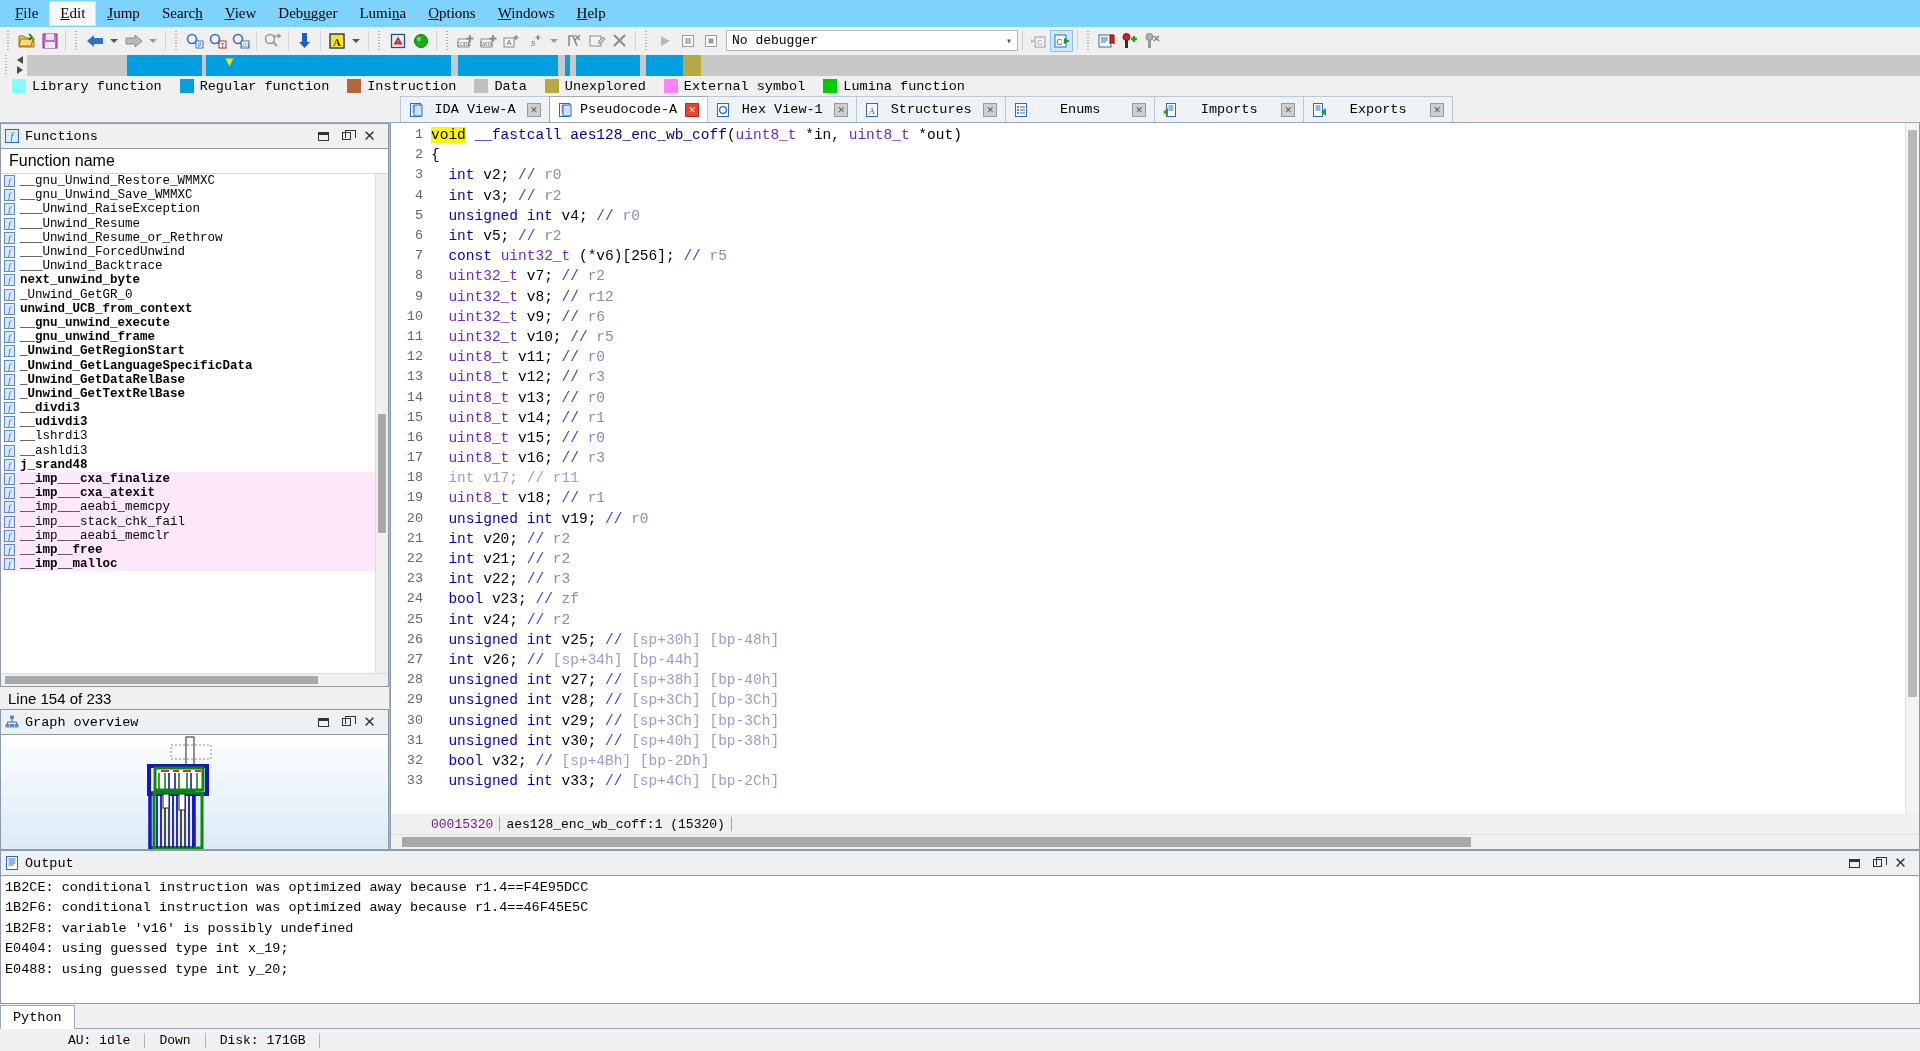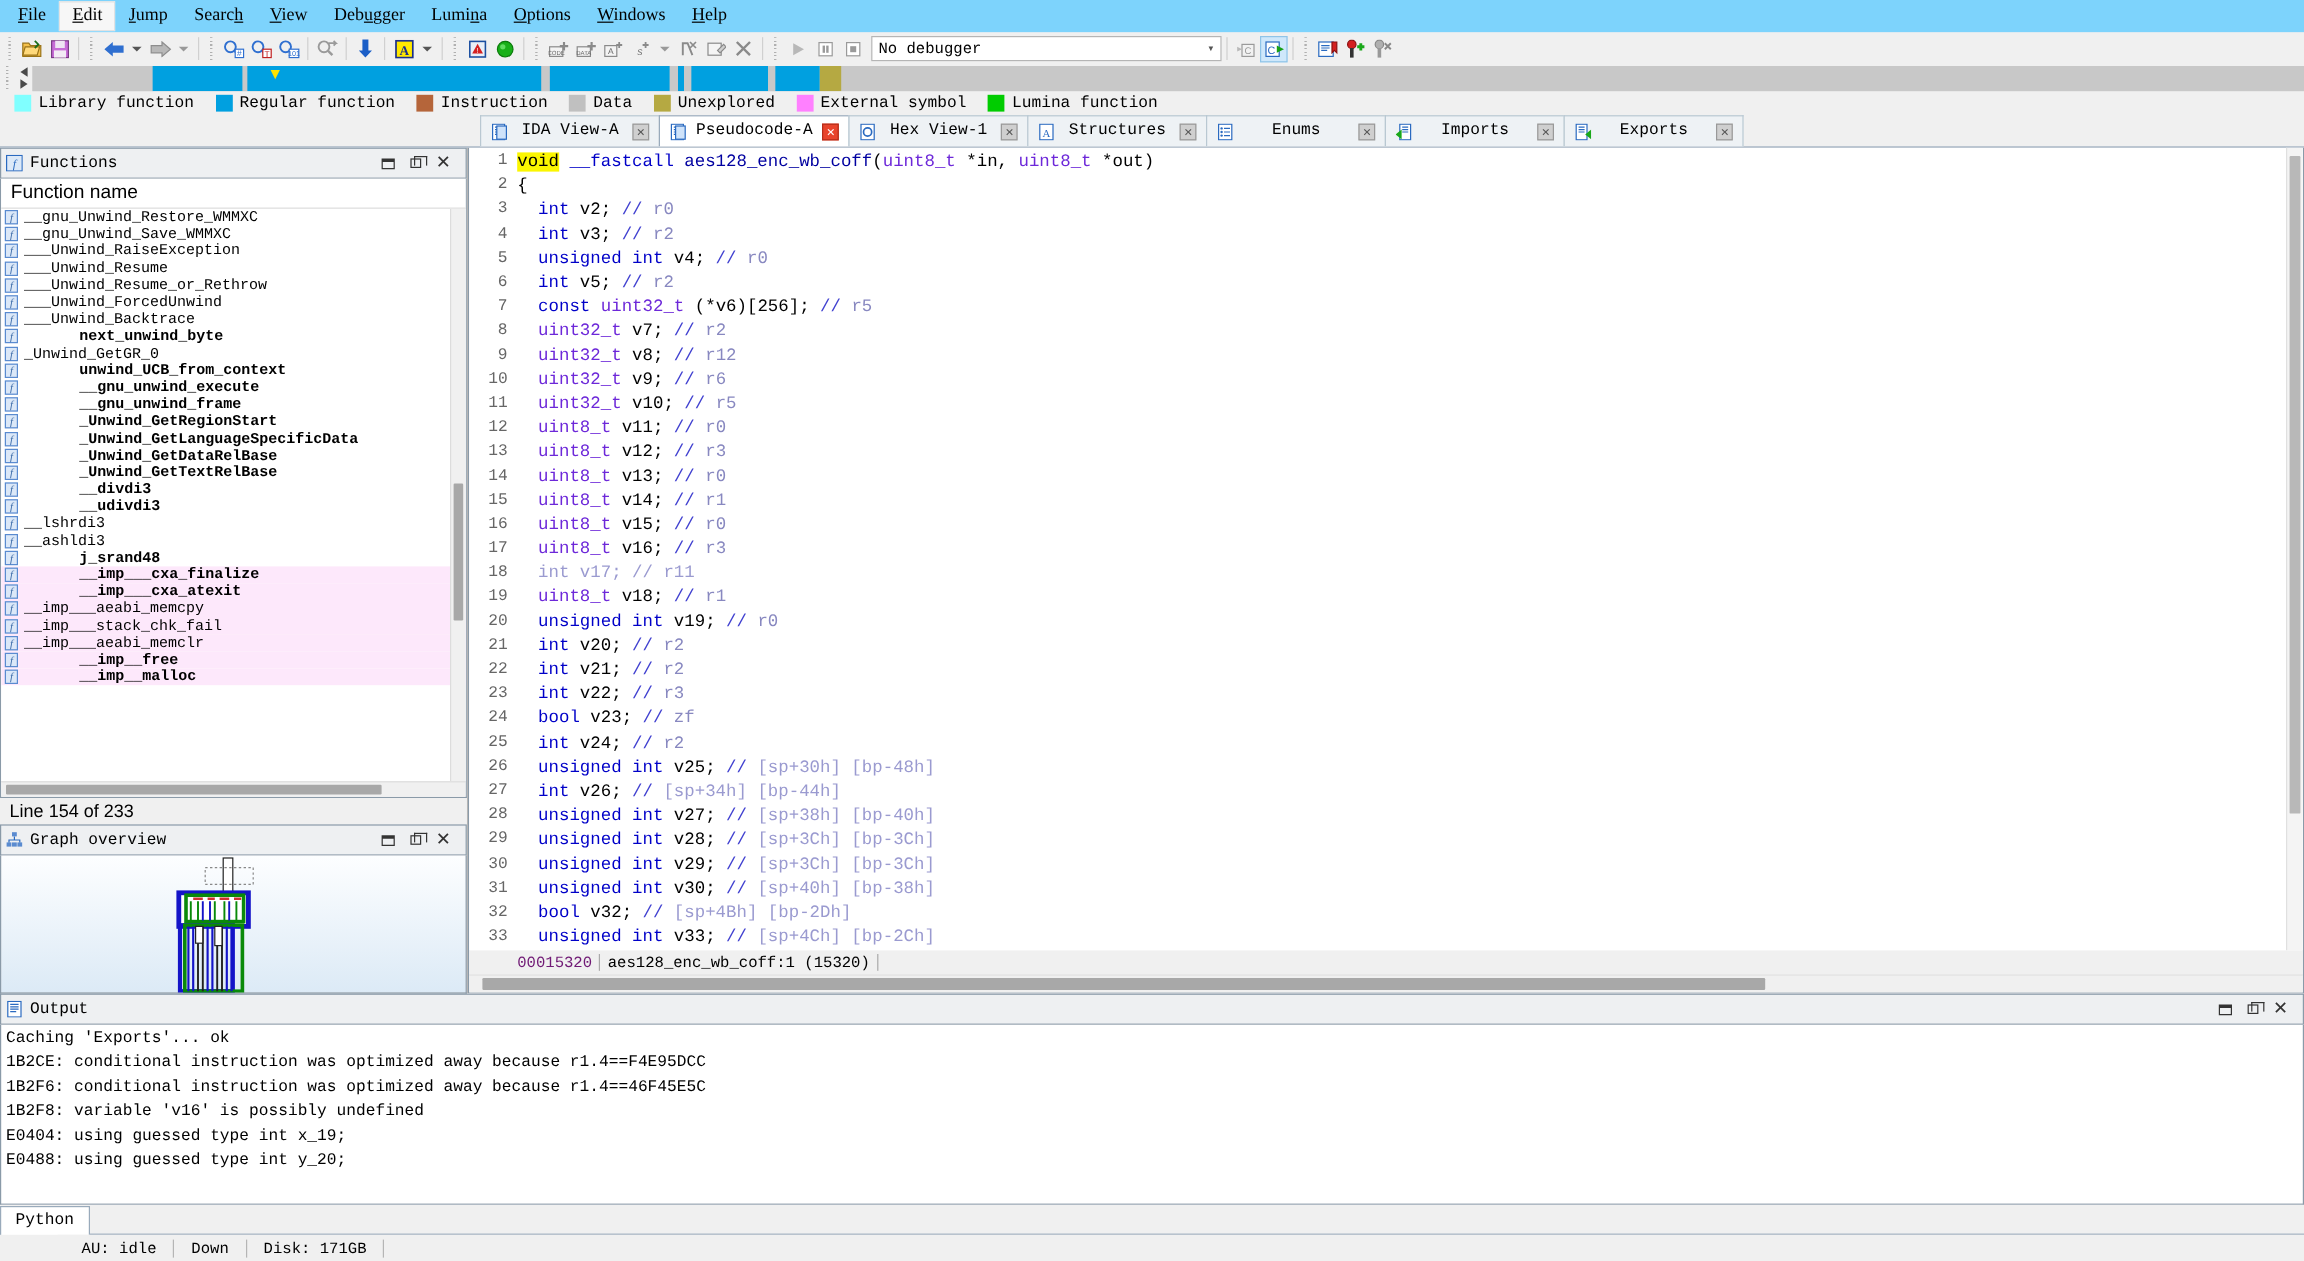--- a/index.html
+++ b/index.html
@@ -100,21 +100,21 @@
   .wb .xx { font-size: 15px; line-height: 12px; font-family: "Liberation Sans", sans-serif; }
 
   .funcpanel { flex: 1; display: flex; flex-direction: column; min-height: 0; border: 1px solid #8a9aa8;
                border-top: none; background: #fff; margin-bottom: 0; }
   .fhdr { height: 25px; border-bottom: 1px solid #d8d8d8; display: flex; align-items: center;
           padding-left: 8px; font-size: 16px; background: #fff; flex: none; }
   .flist { flex: 1; overflow: hidden; position: relative; background: #fff; }
   .frow { height: 14.2px; display: flex; align-items: center; gap: 5px; padding-left: 3px;
           font-family: "Liberation Mono", monospace; font-size: 12.5px; line-height: 14px; white-space: nowrap; }
   .frow.hl { background: #fde8fb; }
-  .frow.bold .fname { font-weight: bold; margin-left: 46px; }
+  .frow.bold .fname { font-weight: bold; }
   .ficon { width: 11px; height: 12px; border: 1px solid #5a8bd0; background: #dbe8f8;
            color: #3a6aa8; font-style: italic; font-size: 9px; font-family: "Liberation Serif", serif;
            display: flex; align-items: center; justify-content: center; flex: none; }
   .vscroll { position: absolute; right: 0; top: 0; bottom: 0; width: 13px; background: #f0f0f0;
              border-left: 1px solid #dcdcdc; }
   .vscroll .thumb { position: absolute; left: 2px; right: 2px; background: #a8a8a8; border-radius: 1px; }
   .hscroll { height: 13px; background: #f0f0f0; border-top: 1px solid #dcdcdc; position: relative; flex: none; }
   .hscroll .thumb { position: absolute; top: 2px; bottom: 2px; background: #a8a8a8; border-radius: 1px; }
   .linestatus { height: 22px; display: flex; align-items: center; padding-left: 8px; font-size: 15px;
                 background: #f0f0f0; flex: none; }
@@ -143,21 +143,21 @@
   .codefoot { height: 20px; background: #f0f0f0; display: flex; align-items: center; flex: none;
               font-family: "Liberation Mono", monospace; font-size: 13px; padding-left: 40px; }
   .codefoot .addr { color: #701a75; }
   .codefoot .sep { width: 1px; height: 14px; background: #aaa; margin: 0 6px; }
   .codehs { height: 15px; background: #f0f0f0; position: relative; flex: none; border-top: 1px solid #e0e0e0; }
   .codehs .thumb { position: absolute; top: 2px; bottom: 2px; background: #a8a8a8; border-radius: 1px; }
   .codevs { width: 14px; background: #f4f4f4; border-left: 1px solid #e0e0e0; position: relative; flex: none; }
   .codevs .thumb { position: absolute; left: 2px; right: 2px; background: #b8b8b8; border-radius: 1px; }
 
   
-  .outpanel { height: 201px; flex: none; display: flex; flex-direction: column; background: #f0f0f0; }
+  .outpanel { height: 179px; flex: none; display: flex; flex-direction: column; background: #f0f0f0; }
   .outbody { flex: 1; background: #fff; border: 1px solid #8a9aa8; border-top: none; overflow: hidden;
              padding: 2px 0 0 4px; }
   .oline { font-family: "Liberation Mono", monospace; font-size: 13.5px; line-height: 20.4px;
            white-space: pre; color: #000; }
   .pyrow { height: 25px; display: flex; align-items: flex-end; background: #f0f0f0; flex: none; }
   .pytab { height: 24px; padding: 0 12px; display: flex; align-items: center; background: #fff;
            border: 1px solid #9ab; border-bottom: none; font-family: "Liberation Mono", monospace;
            font-size: 13.5px; }
   .pyline { flex: 1; height: 24px; border-bottom: 1px solid #9ab; }
   .statusbar { height: 22px; display: flex; align-items: center; background: #f0f0f0; flex: none;
@@ -795,21 +795,20 @@
           </span>
         <span class="wb">
             <span class="rest"></span>
           </span>
         <span class="wb">
             <span class="xx">✕</span>
           </span>
       </span>
     </div>
     <div class="outbody" id="outbody">
-        <div class="oline">Caching 'Exports'... ok</div>
         <div class="oline">1B2CE: conditional instruction was optimized away because r1.4==F4E95DCC</div>
         <div class="oline">1B2F6: conditional instruction was optimized away because r1.4==46F45E5C</div>
         <div class="oline">1B2F8: variable 'v16' is possibly undefined</div>
         <div class="oline">E0404: using guessed type int x_19;</div>
         <div class="oline">E0488: using guessed type int y_20;</div>
       </div>
     <div class="pyrow">
       <div class="pytab">Python</div>
       <div class="pyline"></div>
     </div>

